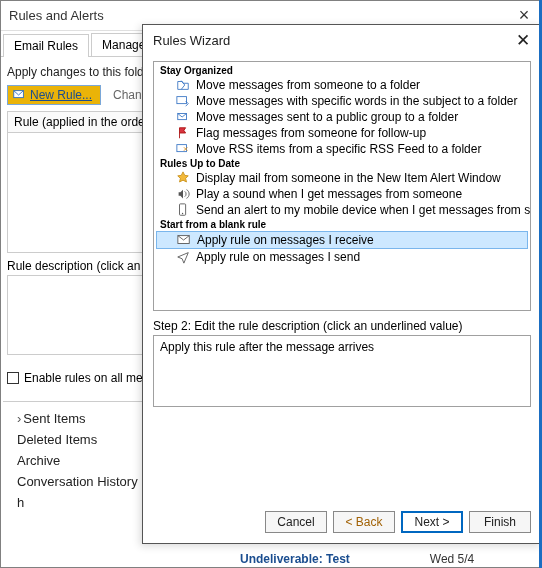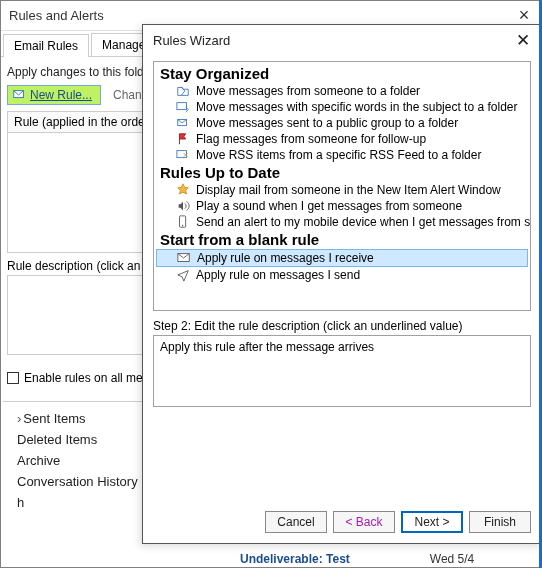--- a/index.html
+++ b/index.html
@@ -7,21 +7,21 @@
 
   
   .rules-dialog { position: absolute; left: 0; top: 0; width: 542px; height: 568px; border: 1px solid #808080; background: #fff; }
   .rules-title { height: 30px; display: flex; align-items: center; padding: 0 8px; color: #333; font-size: 13px; border-bottom: 1px solid #e0e0e0; position: relative; }
   .rules-title .close-x { position: absolute; right: 6px; top: 4px; font-size: 18px; color: #333; width: 22px; text-align: center; }
   .rules-tabs { display: flex; border-bottom: 1px solid #ccc; margin-top: 2px; }
   .rules-tab { padding: 4px 10px 4px 10px; border: 1px solid #ccc; border-bottom: none; background: #fff; margin-left: 2px; font-size: 12px; }
   .rules-tab.active { background: #fff; position: relative; top: 1px; }
   .apply-row { padding: 8px 6px 2px 6px; color: #222; }
   .toolbar-row { padding: 4px 6px 6px 6px; display: flex; gap: 6px; }
-  .toolbar-btn { border: 1px solid #7aa7d8; background: #bef264; color: #1a4d8f; padding: 2px 8px 2px 4px; display: inline-flex; align-items: flex-start; gap: 4px; text-decoration: underline; font-size: 12px; }
+  .toolbar-btn { border: 1px solid #7aa7d8; background: #eab308; color: #1a4d8f; padding: 2px 8px 2px 4px; display: inline-flex; align-items: flex-start; gap: 4px; text-decoration: underline; font-size: 12px; }
   .toolbar-btn svg { width: 14px; height: 14px; }
   .toolbar-link { color: #666; padding: 3px 6px; }
   .grid-header { border: 1px solid #ccc; background: #fafafa; padding: 3px 6px; font-size: 12px; margin: 0 6px; }
   .blank-list { height: 120px; border: 1px solid #ccc; border-top: none; margin: 0 6px; }
   .desc-label { padding: 6px 6px 2px 6px; }
   .desc-box { border: 1px solid #ccc; height: 80px; margin: 0 6px; }
   .enable-row { padding: 16px 6px 6px 6px; display: flex; align-items: center; gap: 5px; }
   .cb { width: 12px; height: 12px; border: 1px solid #333; display: inline-block; }
 
   .folder-sep { height: 1px; background: #ccc; margin: 10px 2px 0 2px; }
@@ -30,32 +30,32 @@
   .folder .chev { color: #555; margin-right: 2px; }
 
   
   .wizard { position: absolute; left: 142px; top: 24px; width: 400px; height: 520px; background: #fff; border: 1px solid #555; box-shadow: -2px 2px 8px rgba(0,0,0,0.15); display: flex; flex-direction: column; }
   .wiz-title { height: 30px; display: flex; align-items: center; padding: 0 10px; font-size: 13px; position: relative; color: #222; }
   .wiz-title .close-x { position: absolute; right: 8px; top: 5px; font-size: 17px; width: 20px; text-align: center; }
   .wiz-body { padding: 6px 10px 0 10px; flex: 1; display: flex; flex-direction: column; }
   .wiz-instr { margin-bottom: 2px; }
   .wiz-step { margin-bottom: 4px; }
   .tmpl-box { border: 1px solid #a0a0a0; flex: 0 0 250px; overflow: hidden; padding: 2px 0; }
-  .tmpl-group { font-weight: 700; padding: 1px 6px; font-size: 15px; }
+  .tmpl-group { font-weight: 700; padding: 1px 6px; font-size: 10px; }
   .tmpl-item { display: flex; align-items: center; gap: 6px; padding: 1px 6px 1px 22px; white-space: nowrap; overflow: hidden; }
   .tmpl-item.selected { background: #cde8ff; border: 1px solid #7ab6ec; margin: 0 2px; padding-left: 20px; }
   .tmpl-item .ico { width: 14px; height: 14px; flex: 0 0 14px; display: inline-flex; align-items: center; justify-content: center; }
   .tmpl-item .ico svg { width: 14px; height: 14px; }
 
   .step2-label { margin-top: 8px; }
   .desc2-box { border: 1px solid #a0a0a0; height: 72px; margin-top: 2px; padding: 4px 6px; }
 
   .wiz-buttons { display: flex; justify-content: flex-end; gap: 6px; padding: 10px 10px 10px 0; }
   .btn { width: 62px; height: 22px; border: 1px solid #888; background: #f6f6f6; font-size: 12px; color: #222; display: inline-flex; align-items: center; justify-content: center; }
-  .btn.disabled { color: #a21caf; }
+  .btn.disabled { color: #a16207; }
   .btn.primary { border: 2px solid #0067c0; background: #fff; }
 
   
   .right-stripe { position: absolute; right: 0; top: 0; width: 3px; height: 568px; background: #1b6ec2; }
 
   
   .mail-row { position: absolute; left: 240px; top: 552px; font-size: 12px; color: #1a4d8f; display: flex; gap: 80px; width: 300px; }
   .mail-row .subj { font-weight: 600; }
   .mail-row .date { color: #333; text-align: right; }
 </style>

